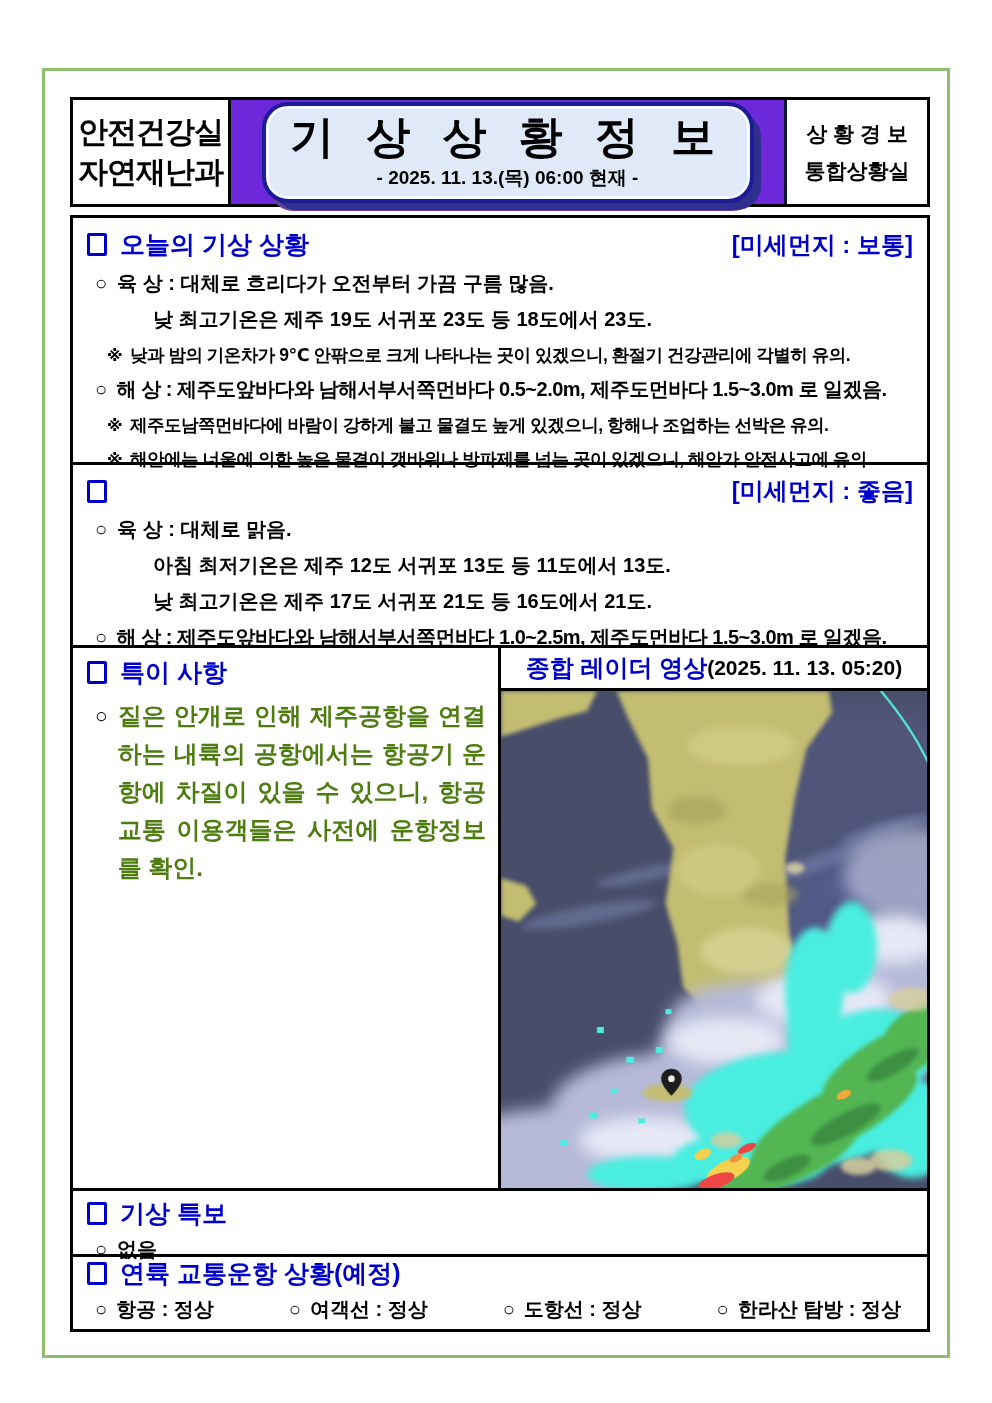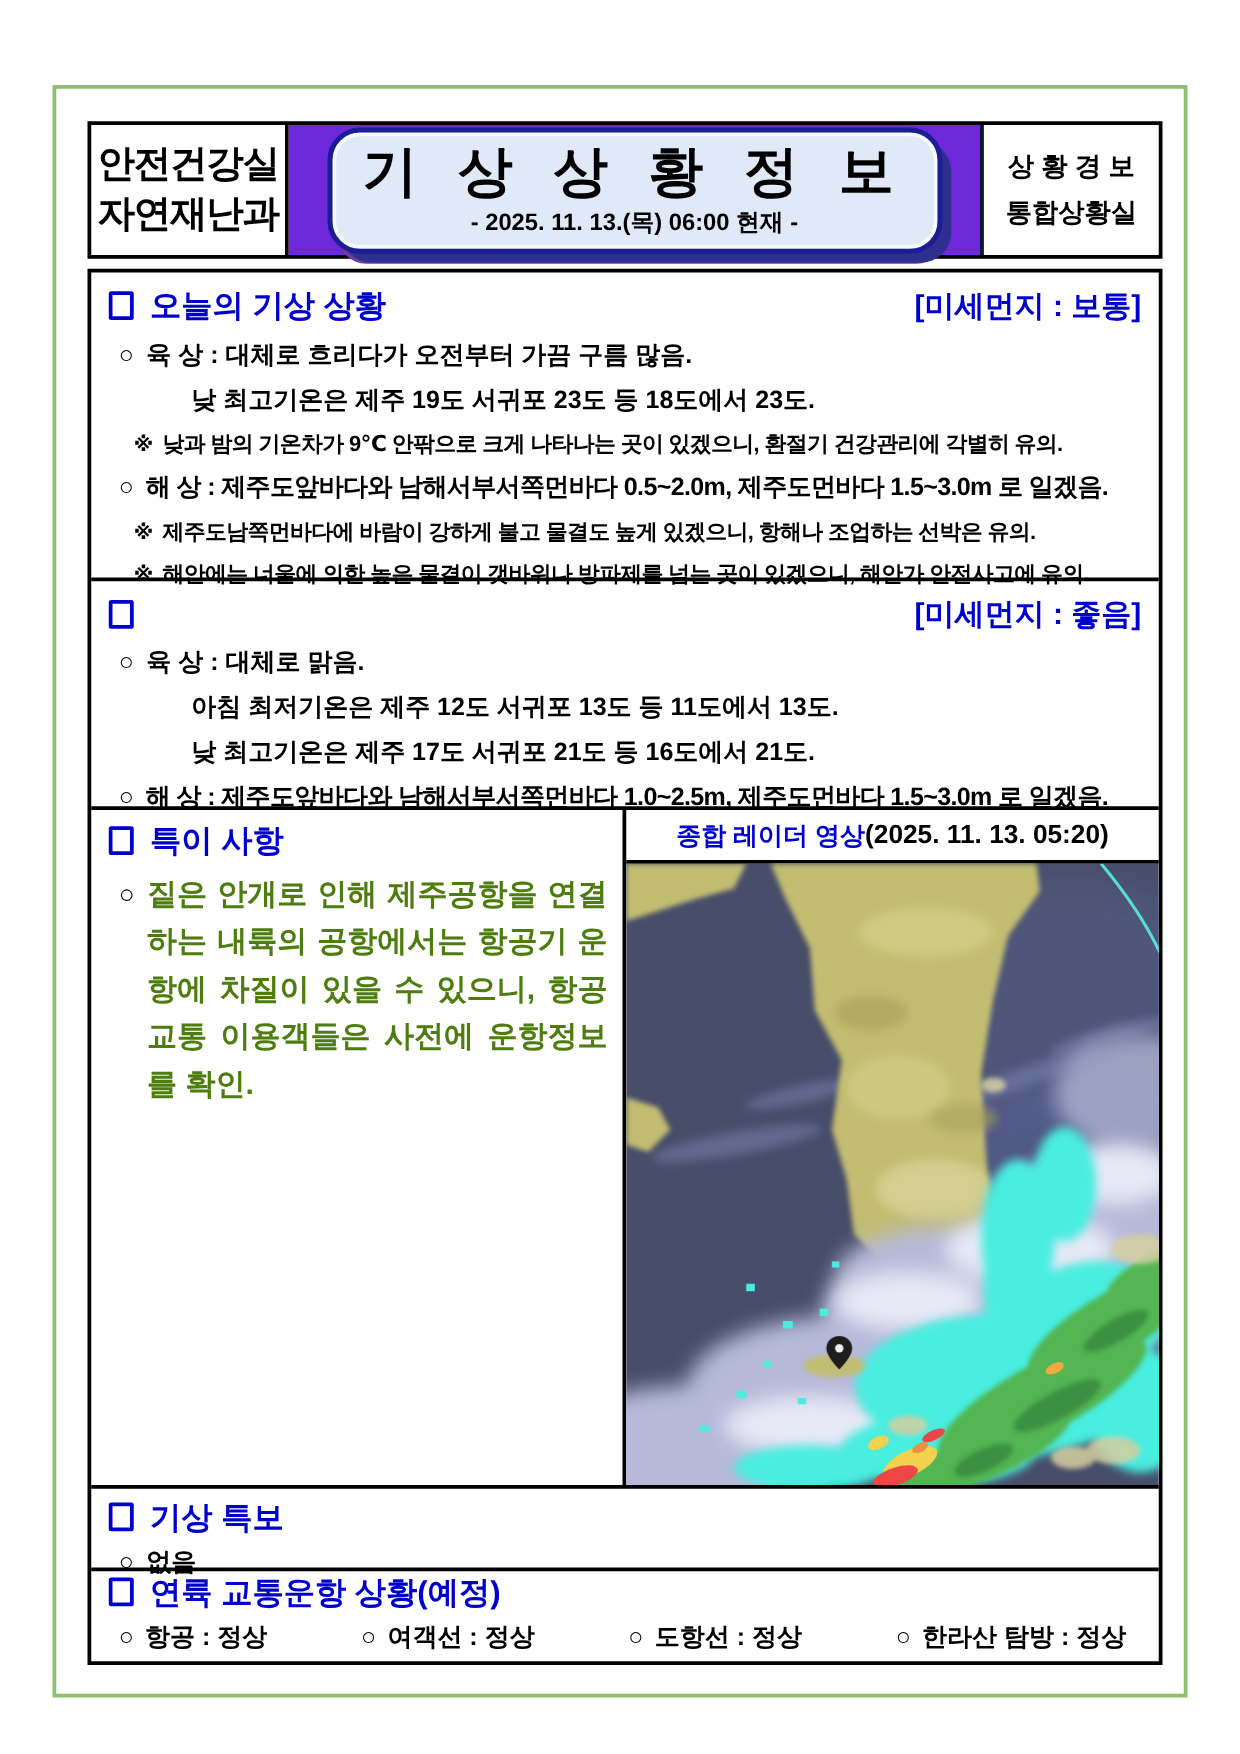--- a/index.html
+++ b/index.html
@@ -39,21 +39,21 @@
   .r-warning { height:66px; }
   .r-transport { height:72px; }
 
   
   .sp-left { width:425px; padding:8px 12px 0 14px; }
   .sp-para { display:flex; margin-top:8px; padding-left:8px; }
   .sp-para .circ { font-size:21px; font-weight:700; margin-right:10px; line-height:38px; }
   .sp-text { font-size:24px; font-weight:700; line-height:38px; text-align:justify; color:#4d7c0f; }
   .radar-col { flex:1; border-left:3px solid #000; display:flex; flex-direction:column; }
   .radar-title { height:43px; display:flex; align-items:center; justify-content:center; border-bottom:3px solid #000; white-space:nowrap; }
-  .radar-title .rt-blue { color:#0000cd; font-size:20px; font-weight:800; }
+  .radar-title .rt-blue { color:#0000cd; font-size:24px; font-weight:800; }
   .radar-title .rt-date { color:#000; font-size:21px; font-weight:800; }
   .radar-wrap { flex:1; position:relative; }
   .radar-wrap svg { position:absolute; inset:0; width:100%; height:100%; display:block; }
 
   
   .r-warning .line, .r-transport .line { margin-top:6px; }
   .transport-items { display:flex; justify-content:space-between; padding:6px 26px 0 22px; }
   .t-item { display:flex; align-items:baseline; font-size:20px; font-weight:700; white-space:nowrap; }
   .t-item .circ { margin-right:9px; }
 </style>

